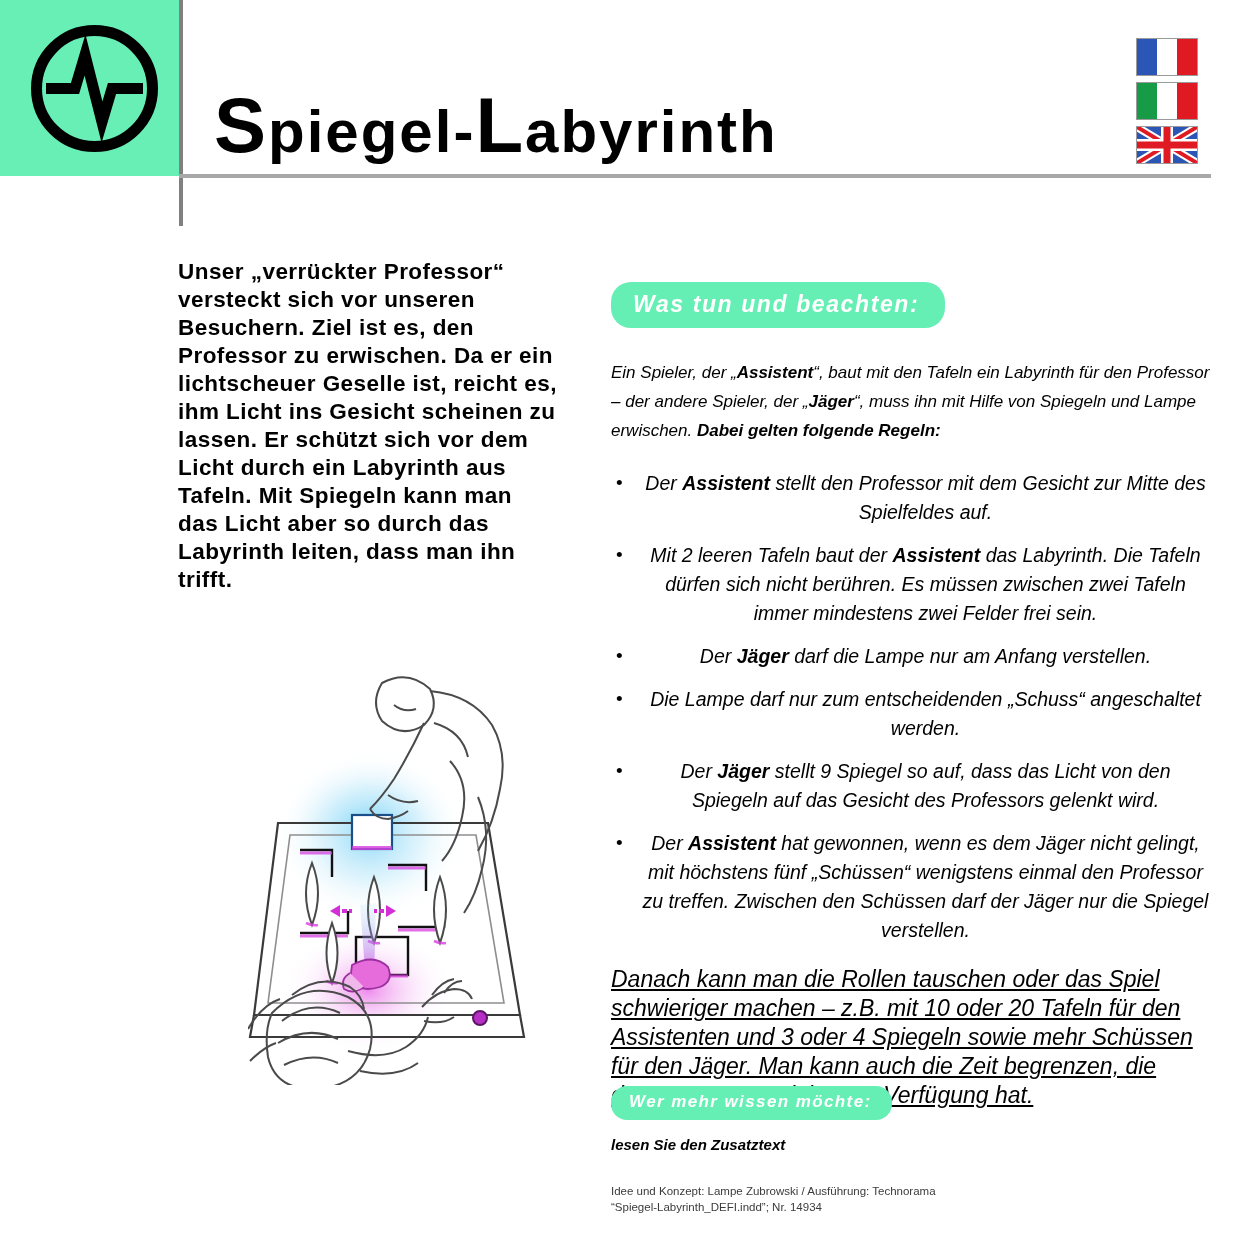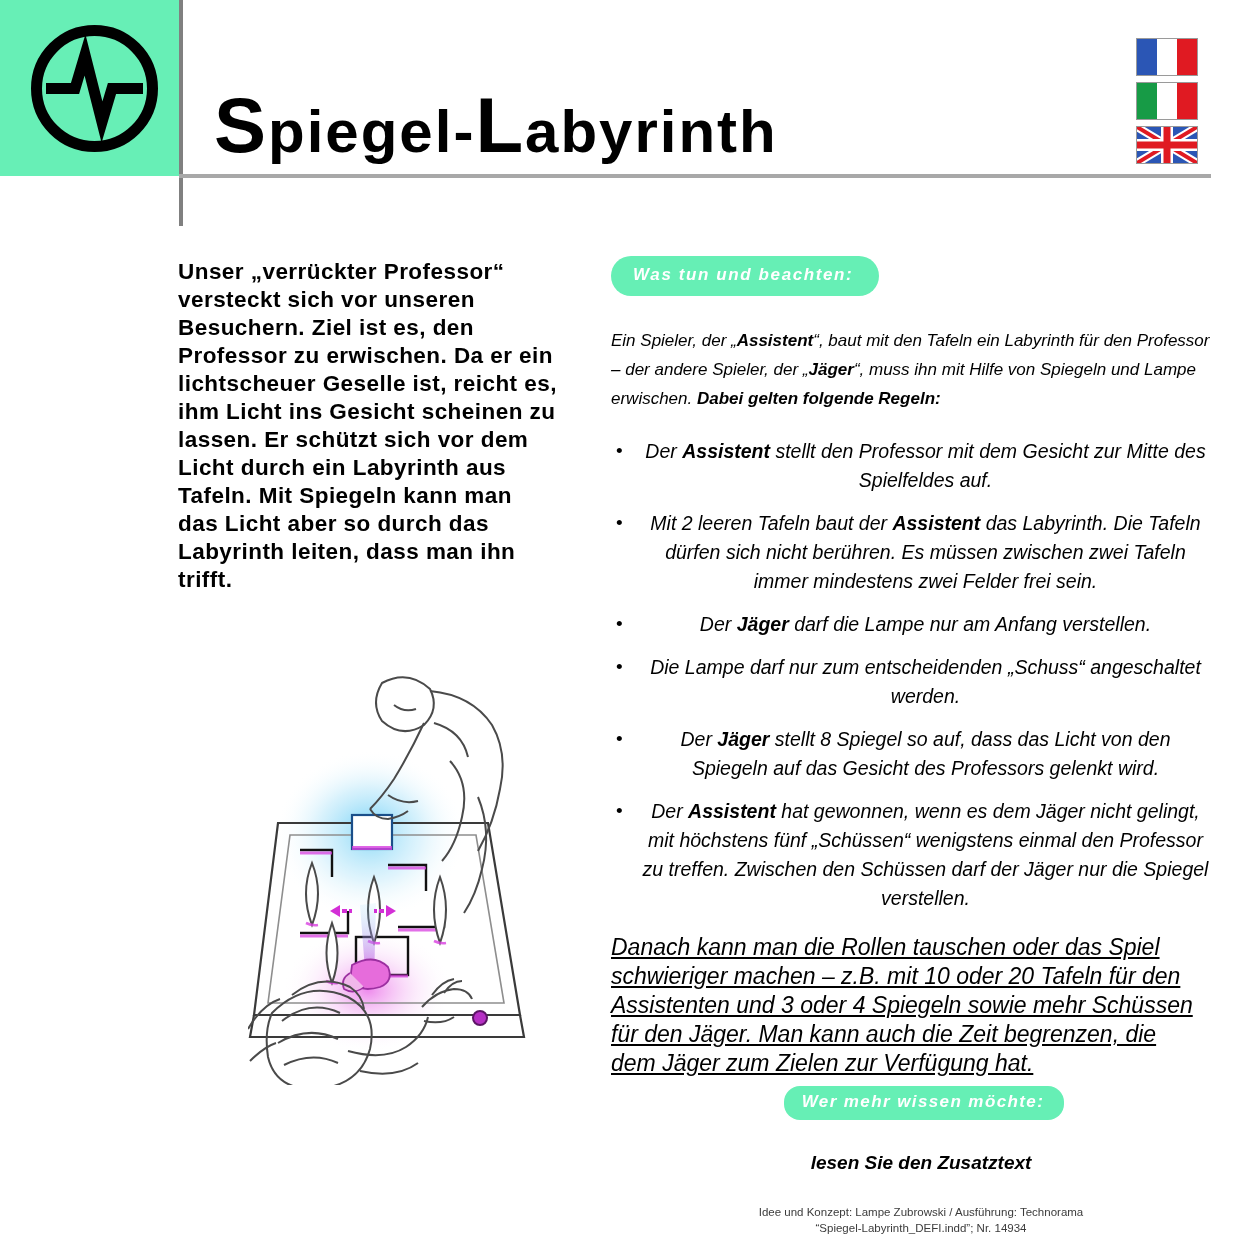--- a/index.html
+++ b/index.html
@@ -53,25 +53,26 @@
   .illus{
     position:absolute;left:248px;top:665px;width:300px;height:420px;
   }
   
   .right-col{
     position:absolute;left:611px;top:256px;width:600px;
   }
   .badge{
     display:inline-block;
     background:#66efb5;color:#ffffff;
-    font-size:17px;font-weight:bold;font-style:italic;
+    font-size:23px;font-weight:bold;font-style:italic;
     letter-spacing:1.6px;
     padding:10px 26px 11px 22px;
     border-radius:20px;
     line-height:1.1;
+    margin-top:26px;
   }
   .intro{
     font-size:17px;font-style:italic;line-height:29px;
     margin:30px 0 0 0;
   }
   .intro b, .rule b{font-weight:bold;font-style:italic;}
   ul.rules{
     list-style:none;margin:24px 0 0 0;padding:0;text-align:center;
   }
   ul.rules li{
@@ -84,33 +85,33 @@
     position:absolute;left:5px;top:-1px;
     font-style:normal;font-size:19px;
   }
   .outro{
     font-size:23px;font-style:italic;line-height:29px;
     margin:20px 6px 0 0;
     text-decoration:underline;
   }
   
   .footer{
-    position:absolute;left:624px;top:1086px;width:600px;text-align:center;
+    position:absolute;left:611px;top:1086px;width:600px;text-align:left;
   }
   .badge2{
     display:inline-block;
     background:#66efb5;color:#ffffff;
     font-size:17px;font-weight:bold;font-style:italic;
     letter-spacing:1.4px;
     padding:7px 20px 8px 18px;
     border-radius:16px;line-height:1.1;
   }
   .more-line{
-    font-size:19px;font-weight:bold;font-style:italic;
-    margin:32px 0 0 0;padding-right:6px;
+    font-size:15px;font-weight:bold;font-style:italic;
+    margin:16px 0 0 0;padding-right:6px;
   }
   .credits{
     margin:30px 0 0 0;
     font-size:11.5px;line-height:16px;color:#3b3b3b;
     padding-right:6px;
   }
 </style>
 </head>
 <body>
 
@@ -279,21 +280,21 @@
     <li>
       <span>Mit 2 leeren Tafeln baut der </span><b>Assistent</b><span> das Labyrinth. Die Tafeln dürfen sich nicht berühren. Es müssen zwischen zwei Tafeln immer mindestens zwei Felder frei sein.</span>
     </li>
     <li>
       <span>Der </span><b>Jäger</b><span> darf die Lampe nur am Anfang verstellen.</span>
     </li>
     <li>
       <span></span><b></b><span>Die Lampe darf nur zum entscheidenden „Schuss“ angeschaltet werden.</span>
     </li>
     <li>
-      <span>Der </span><b>Jäger</b><span> stellt 8 Spiegel so auf, dass das Licht von den Spiegeln auf das Gesicht des Professors gelenkt wird.</span>
+      <span>Der </span><b>Jäger</b><span> stellt 9 Spiegel so auf, dass das Licht von den Spiegeln auf das Gesicht des Professors gelenkt wird.</span>
     </li>
     <li>
       <span>Der </span><b>Assistent</b><span> hat gewonnen, wenn es dem Jäger nicht gelingt, mit höchstens fünf „Schüssen“ wenigstens einmal den Professor zu treffen. Zwischen den Schüssen darf der Jäger nur die Spiegel verstellen.</span>
     </li>
   </ul>
 
   <p class="outro">Danach kann man die Rollen tauschen oder das Spiel schwieriger machen – z.B. mit 10 oder 20 Tafeln für den Assistenten und 3 oder 4 Spiegeln sowie mehr Schüssen für den Jäger. Man kann auch die Zeit begrenzen, die dem Jäger zum Zielen zur Verfügung hat.</p>
 </div>
 
 <div class="footer">

